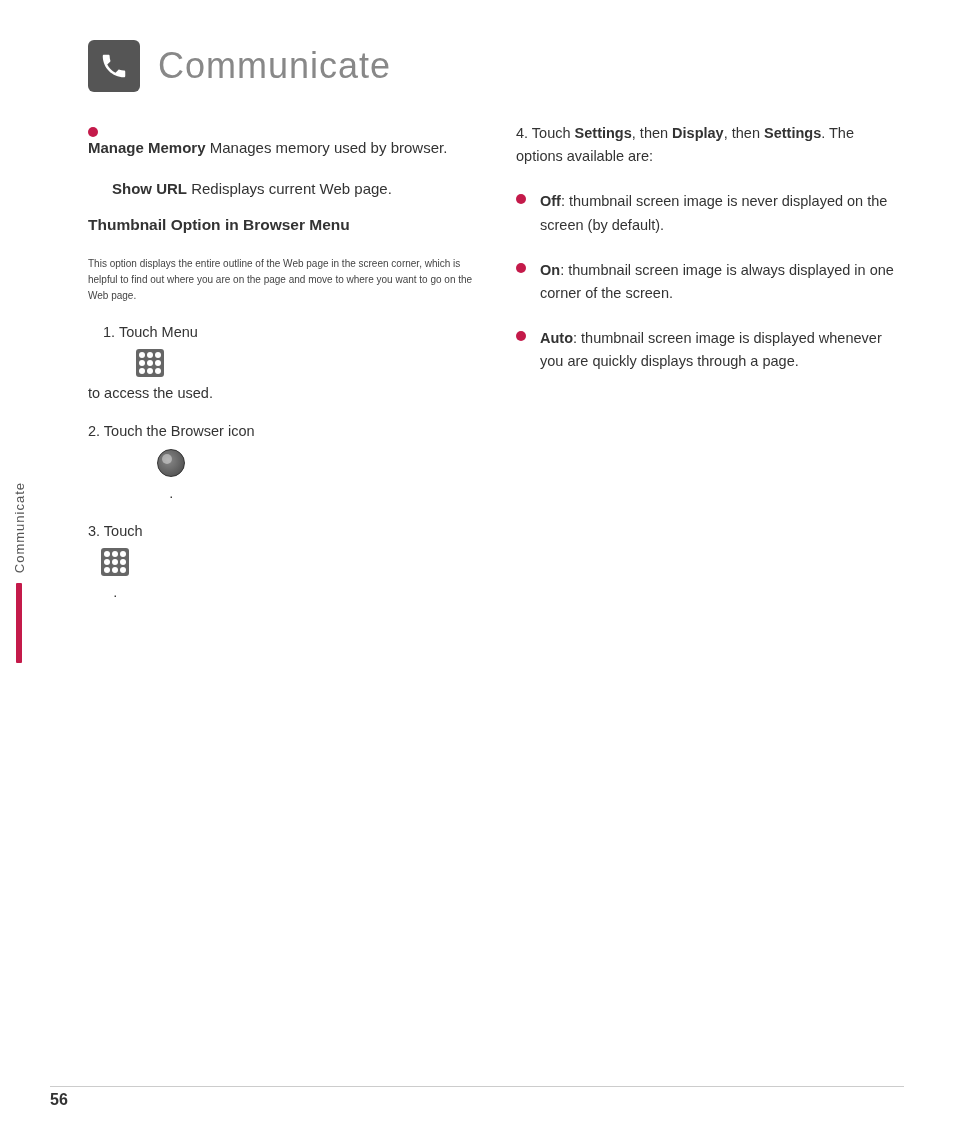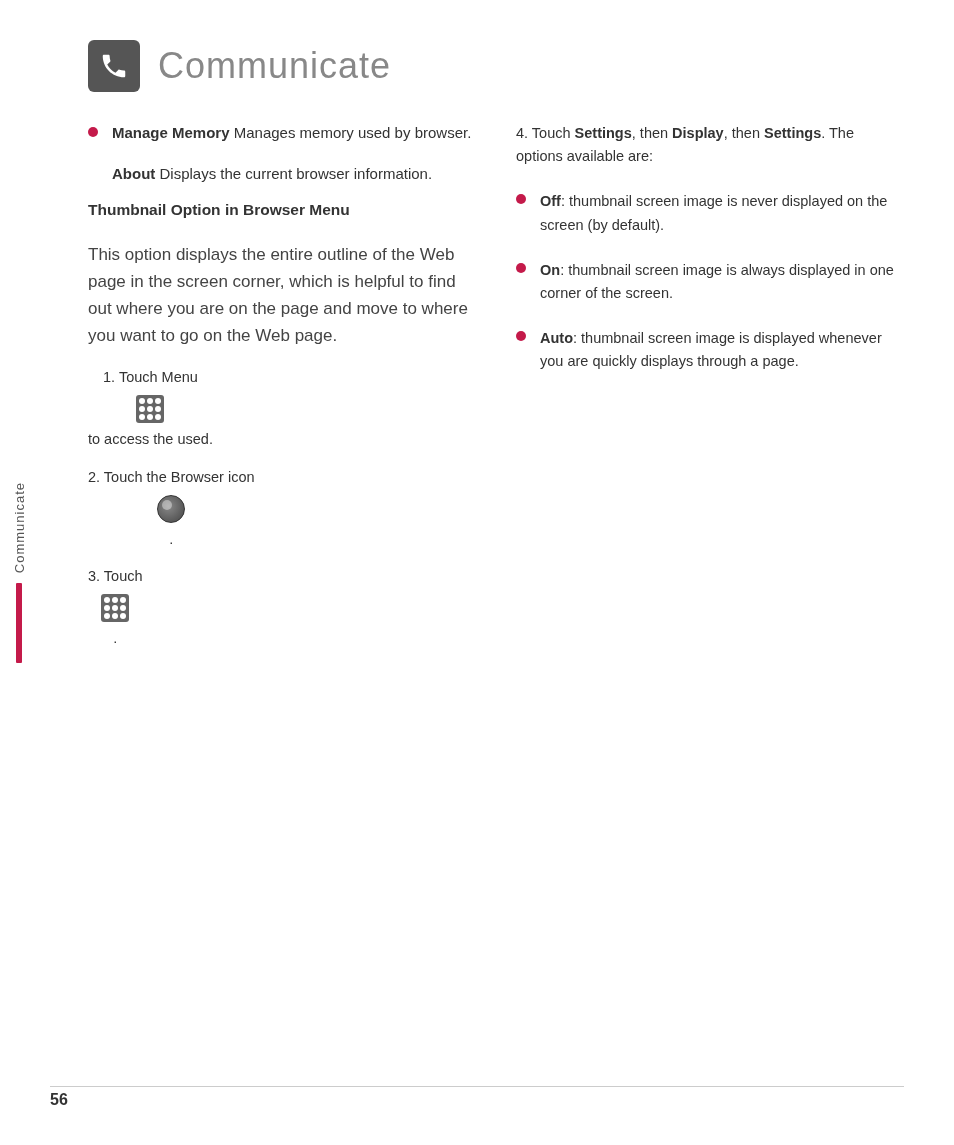--- a/index.html
+++ b/index.html
@@ -102,20 +102,21 @@
 
     .col-right {
       flex: 1;
     }
 
     
     .bullet-item {
       display: flex;
       align-items: flex-start;
       margin-bottom: 18px;
+      flex-direction: column;
     }
 
     .bullet-dot {
       width: 10px;
       height: 10px;
       background: #c41a4a;
       border-radius: 50%;
       margin-top: 5px;
       margin-right: 14px;
       flex-shrink: 0;
@@ -142,21 +143,21 @@
       font-weight: bold;
       font-size: 15.5px;
       margin-bottom: 20px;
       margin-left: 0;
       line-height: 1.4;
     }
 
     .section-body {
       line-height: 1.6;
       margin-bottom: 18px;
-      font-size: 17px;
+      font-size: 10px;
       color: #444;
     }
 
     
     .step-item {
       margin-bottom: 16px;
       display: flex;
       align-items: center;
       line-height: 1.5;
       font-size: 14.5px;
@@ -292,24 +293,24 @@
       <div class="col-left">
 
         <div class="bullet-item">
           <div class="bullet-dot"></div>
           <div class="bullet-content">
             <span class="bold-text">Manage Memory</span><span> Manages memory used by browser.</span>
           </div>
         </div>
 
 
-
         <div class="sub-item">
-          <span class="bold-text">About</span><span> Displays the current browser information.</span>
-        </div>
+          <span class="bold-text">Show URL</span><span> Redisplays current Web page.</span>
+        </div>
+
 
         <div class="section-heading">Thumbnail Option in Browser Menu</div>
 
         <div class="section-body">This option displays the entire outline of the Web page in the screen corner, which is helpful to find out where you are on the page and move to where you want to go on the Web page.</div>
 
         <div class="step-item">
           <div class="step-text">
             <span>1. <span>Touch Menu</span></span>
             <span class="icon-box">
               <div class="icon-box-grid">

